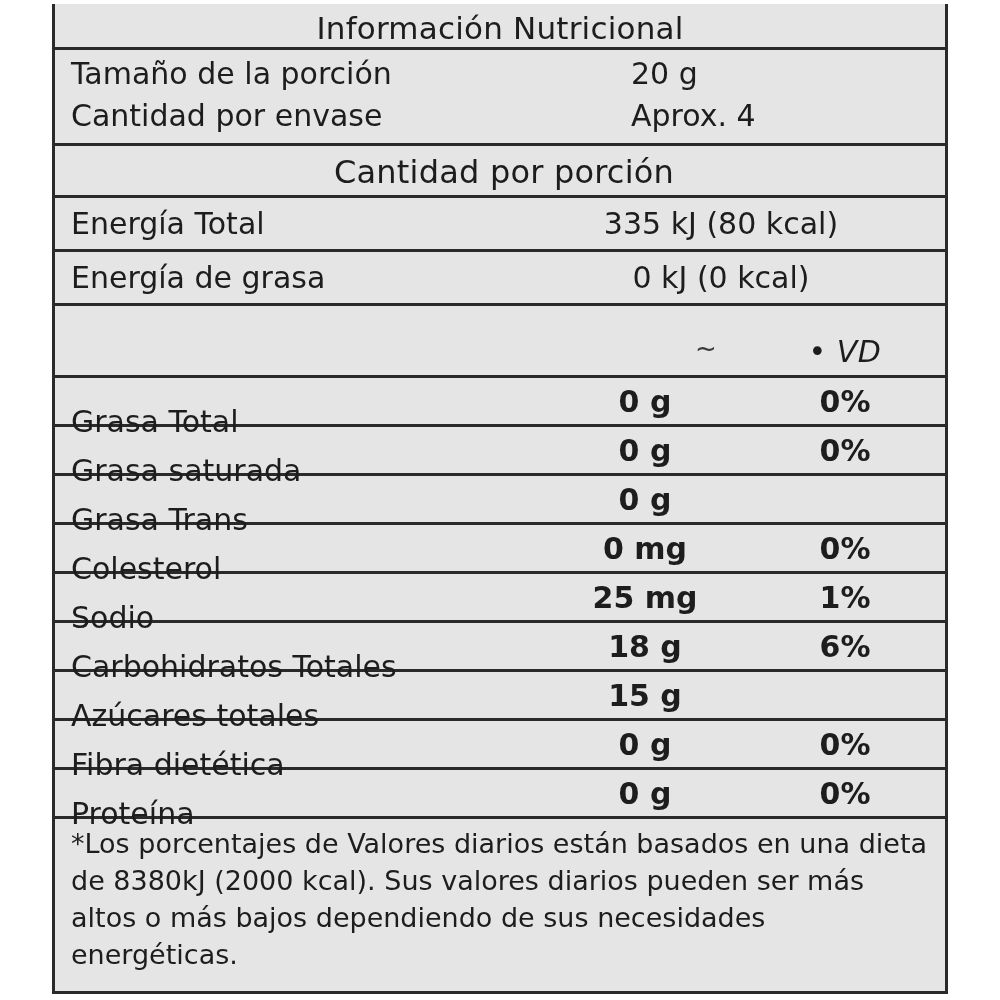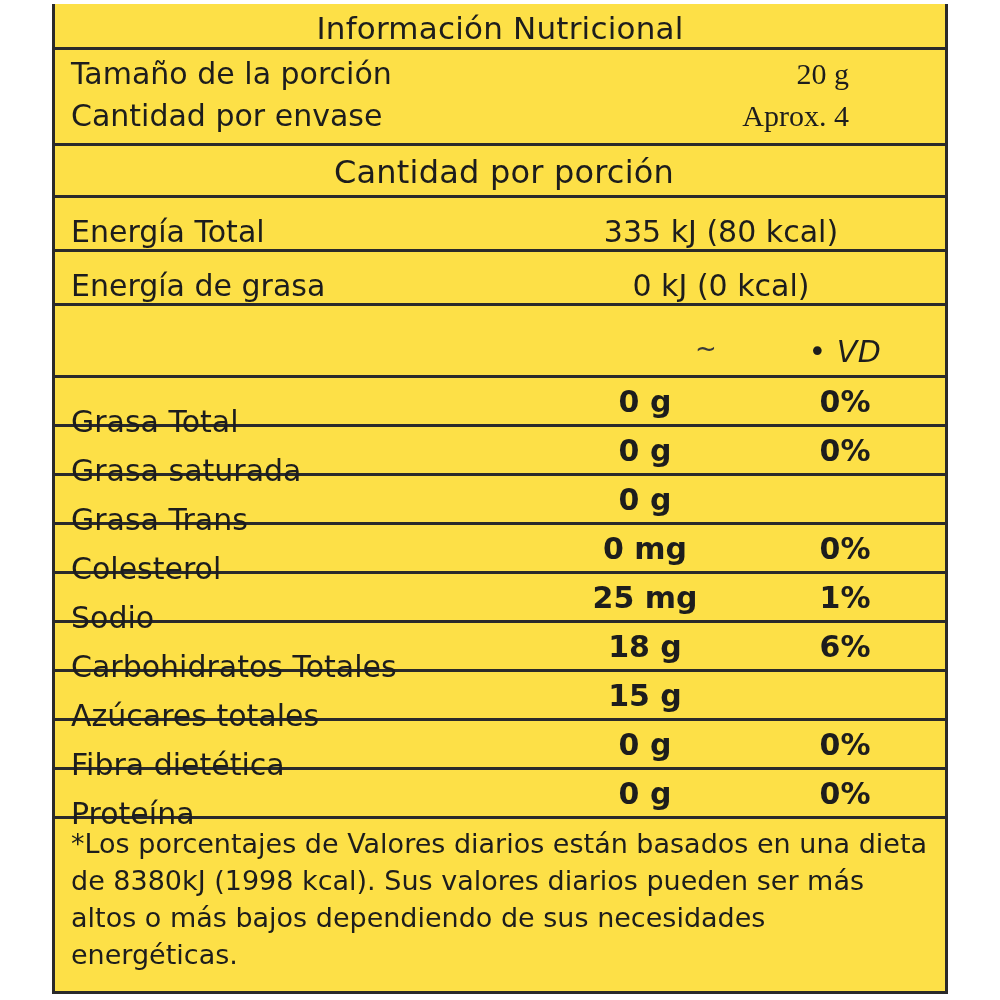--- a/index.html
+++ b/index.html
@@ -17,21 +17,21 @@
 
   .label {
     position: absolute;
     left: 52px;
     top: 4px;
     width: 896px;
     height: 990px;
     border: 3px solid #2a2a2a;
     border-top: none;
     box-sizing: border-box;
-    background: #fde047;
+    background: #e5e5e5;
   }
 
   .row {
     position: relative;
     box-sizing: border-box;
     border-bottom: 3px solid #2a2a2a;
     padding: 0 16px;
   }
 
   .row:last-child { border-bottom: none; }
@@ -55,36 +55,35 @@
 
   .serving-line {
     display: flex;
     align-items: baseline;
     height: 42px;
     font-size: 30px;
   }
   .serving-line .name { flex: 0 0 560px; }
   .serving-line .val {
     flex: 1;
-    text-align: right;
+    text-align: left;
     padding-right: 80px;
-    font-family: Liberation Serif, serif;
   }
 
   .amount-per {
     height: 52px;
     padding-top: 3px;
     padding-left: 24px;
   }
   .amount-per .center-title { font-size: 32px; line-height: 46px; }
 
   .energy-row {
     height: 54px;
     display: flex;
-    align-items: flex-end;
+    align-items: center;
     font-size: 30px;
   }
   .energy-row .name { flex: 0 0 520px; }
   .energy-row .val {
     flex: 1;
     text-align: center;
     padding-right: 78px;
   }
 
   .vd-header {
@@ -226,15 +225,15 @@
     <span class="amount">0 g</span>
     <span class="pct">0%</span>
   </div>
 
   <div class="row nutri-row">
     <span class="name">Proteína</span>
     <span class="amount">0 g</span>
     <span class="pct">0%</span>
   </div>
 
-  <div class="row footnote">*Los porcentajes de Valores diarios están basados en una dieta de 8380kJ (1998 kcal). Sus valores diarios pueden ser más altos o más bajos dependiendo de sus necesidades energéticas.</div>
+  <div class="row footnote">*Los porcentajes de Valores diarios están basados en una dieta de 8380kJ (2000 kcal). Sus valores diarios pueden ser más altos o más bajos dependiendo de sus necesidades energéticas.</div>
 
 </div>
 
 </body></html>

